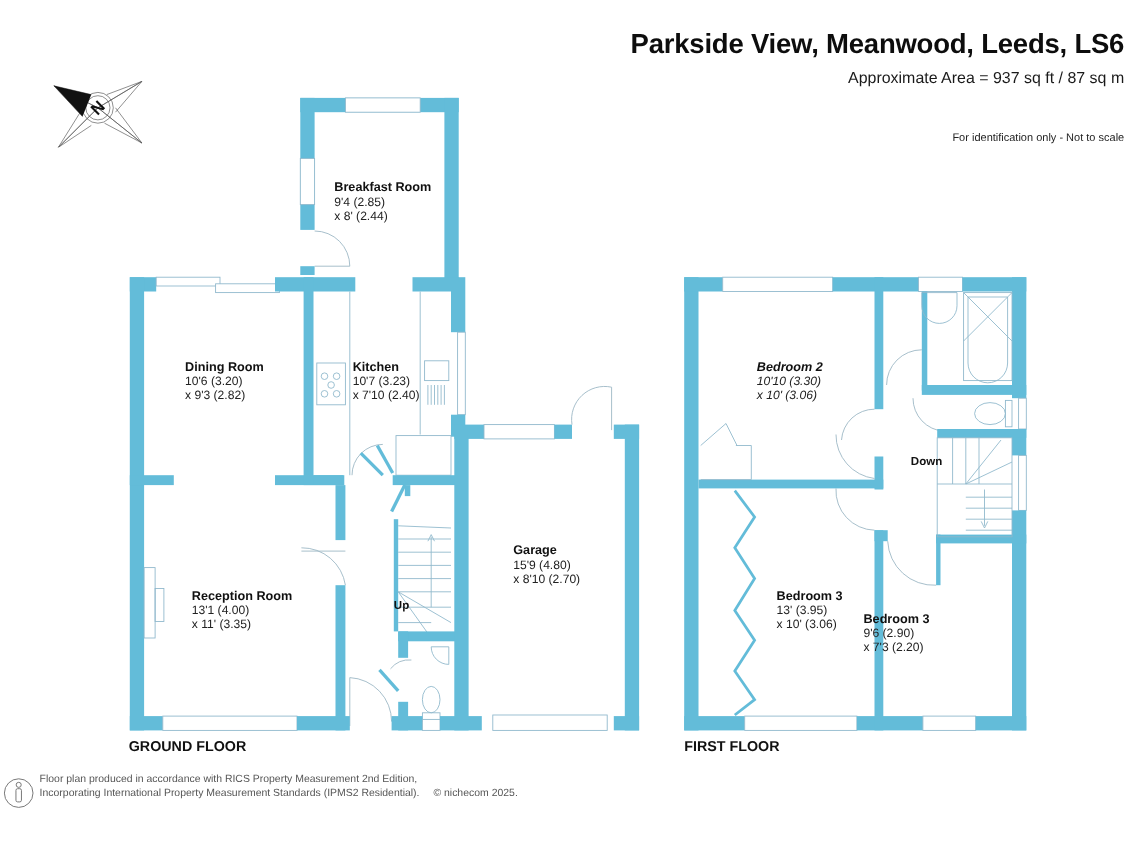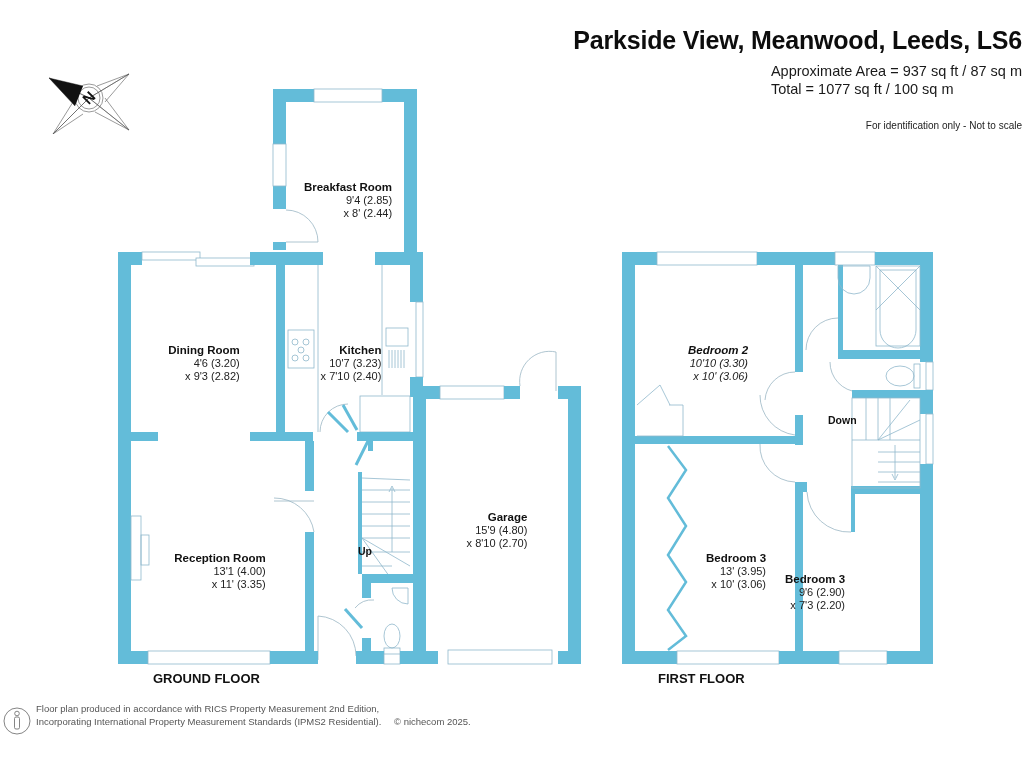--- a/index.html
+++ b/index.html
@@ -1,36 +1,35 @@
 <!DOCTYPE html>
 <html><head>
 <meta charset="utf-8">
 <style>
   html, body { margin:0; padding:0; background:#ffffff; }
   body { width:1024px; height:768px; position:relative; overflow:hidden; font-family:"Liberation Sans", sans-serif; color:#111; }
   .title { position:absolute; right:2px; top:26px; font-size:25px; font-weight:bold; letter-spacing:-0.2px; white-space:nowrap; color:#0d0d0d; }
-  .areas { position:absolute; right:2px; top:62px; font-size:14.5px; line-height:18px; color:#1a1a1a; }
+  .areas { position:absolute; right:2px; top:62px; text-align:right; font-size:14.5px; line-height:18px; color:#1a1a1a; }
   .note { position:absolute; right:2px; top:120px; font-size:10px; color:#222; }
-  .floor-label { position:absolute; font-size:13px; font-weight:bold; color:#111;margin-left:36px; }
+  .floor-label { position:absolute; font-size:13px; font-weight:bold; color:#111; }
   .compass { position:absolute; left:45px; top:72px; width:88px; height:62px; }
   .plan { position:absolute; left:0; top:0; width:1024px; height:768px; }
-  .room { position:absolute; text-align:right; font-size:11px; line-height:13px; color:#222; white-space:nowrap; transform:translateX(-50%);margin-top:16px; }
+  .room { position:absolute; text-align:left; font-size:11px; line-height:13px; color:#222; white-space:nowrap; transform:translateX(-50%); }
   .room .rname { font-weight:bold; font-size:11.5px; color:#111; }
   .tag { position:absolute; font-size:10.5px; font-weight:bold; color:#111; }
   .footer { position:absolute; left:36px; top:703px; font-size:9.5px; line-height:12.6px; color:#555; }
   .footer .copy { position:absolute; left:334px; top:12.6px; white-space:nowrap;padding-left:24px; }
   .person-icon { position:absolute; left:3px; top:705px; width:28px; height:32px; }
 </style>
 </head>
 <body>
 
 <div class="title">Parkside View, Meanwood, Leeds, LS6</div>
 <div class="areas">
   <div>Approximate Area = 937 sq ft / 87 sq m</div>
-  <div>Total = 1077 sq ft / 100 sq m</div>
 </div>
 <div class="note">For identification only - Not to scale</div>
 
 <svg class="compass" viewBox="0 0 88 62">
   <g stroke="#555" stroke-width="0.6" fill="none">
     <polygon points="4,6 44,26 84,2 44,26 84,58 44,26 8,62 44,26"></polygon>
     <line x1="4" y1="6" x2="30" y2="34"></line>
       <line x1="4" y1="6" x2="38" y2="14"></line>
     <line x1="84" y1="2" x2="52" y2="14"></line>
       <line x1="84" y1="2" x2="60" y2="30"></line>
@@ -245,21 +244,21 @@
   </g>
 </svg>
 
 <div class="room" style="left:348px; top:165px;">
   <div class="rname">Breakfast Room</div>
   <div>9'4 (2.85)</div>
   <div>x 8' (2.44)</div>
 </div>
 <div class="room" style="left:204px; top:328px;">
   <div class="rname">Dining Room</div>
-  <div>4'6 (3.20)</div>
+  <div>10'6 (3.20)</div>
   <div>x 9'3 (2.82)</div>
 </div>
 <div class="room" style="left:351px; top:328px;">
   <div class="rname">Kitchen</div>
   <div>10'7 (3.23)</div>
   <div>x 7'10 (2.40)</div>
 </div>
 <div class="room" style="left:220px; top:536px;">
   <div class="rname">Reception Room</div>
   <div>13'1 (4.00)</div>

